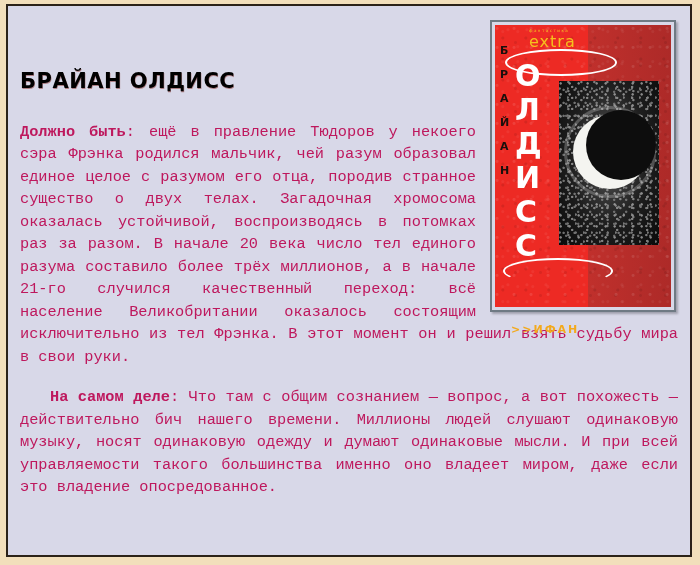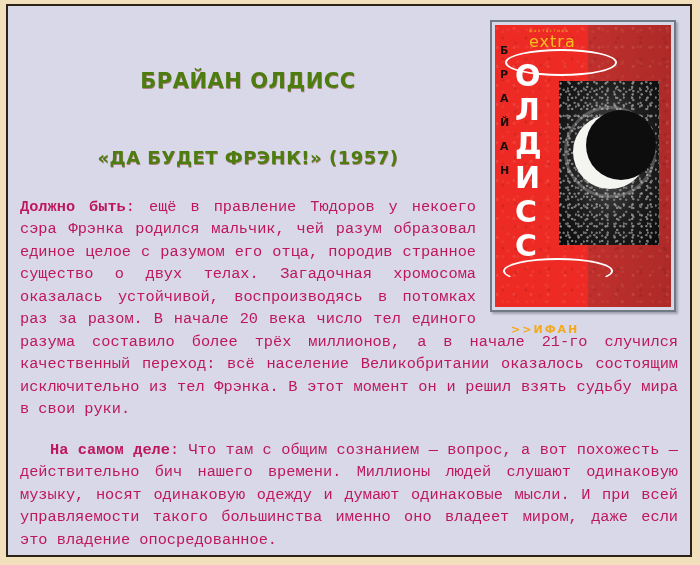--- a/index.html
+++ b/index.html
@@ -174,22 +174,21 @@
     left: -9px; top: -9px;
     width: 92px; height: 92px;
     border-radius: 50%;
     border: 3px solid rgba(210,210,210,.30);
     box-sizing: border-box;
   }
 
   
   .title-block { padding-top: 10px; }
   .headline {
-    text-align: center;
-    color: #4d7c0f;
+    color: #000000;
     font-weight: bold;
     font-family: "DejaVu Sans", sans-serif;
     letter-spacing: 0.5px;
     text-shadow: 0.5px 0.5px 0 rgba(120,20,12,.45);
   }
   .headline-author {
     font-size: 21px;
     margin: 53px 0 0 0;
     padding-right: 196px;
   }
@@ -258,21 +257,20 @@
             </div>
           </div>
 
           <div class="publisher-mark">&gt;&gt;ИФАН</div>
         </div>
       </div>
     </div>
 
     <div class="title-block">
       <div class="headline headline-author">БРАЙАН ОЛДИСС</div>
-      <div class="headline headline-title">«ДА БУДЕТ ФРЭНК!» (1957)</div>
     </div>
 
     <p class="body-text para-1"><span class="lead">Должно быть</span><span>: ещё в правление Тюдоров у некоего сэра Фрэнка родился мальчик, чей разум образовал единое целое с разумом его отца, породив странное существо о двух телах. Загадочная хромосома оказалась устойчивой, воспроизводясь в потомках раз за разом. В начале 20 века число тел единого разума составило более трёх миллионов, а в начале 21-го случился качественный переход: всё население Великобритании оказалось состоящим исключительно из тел Фрэнка. В этот момент он и решил взять судьбу мира в свои руки.</span></p>
 
     <p class="body-text para-2"><span class="lead">На самом деле</span><span>: Что там с общим сознанием — вопрос, а вот похожесть — действительно бич нашего времени. Миллионы людей слушают одинаковую музыку, носят одинаковую одежду и думают одинаковые мысли. И при всей управляемости такого большинства именно оно владеет миром, даже если это владение опосредованное.</span></p>
 
   </div>
 </div>
 
 </body></html>

